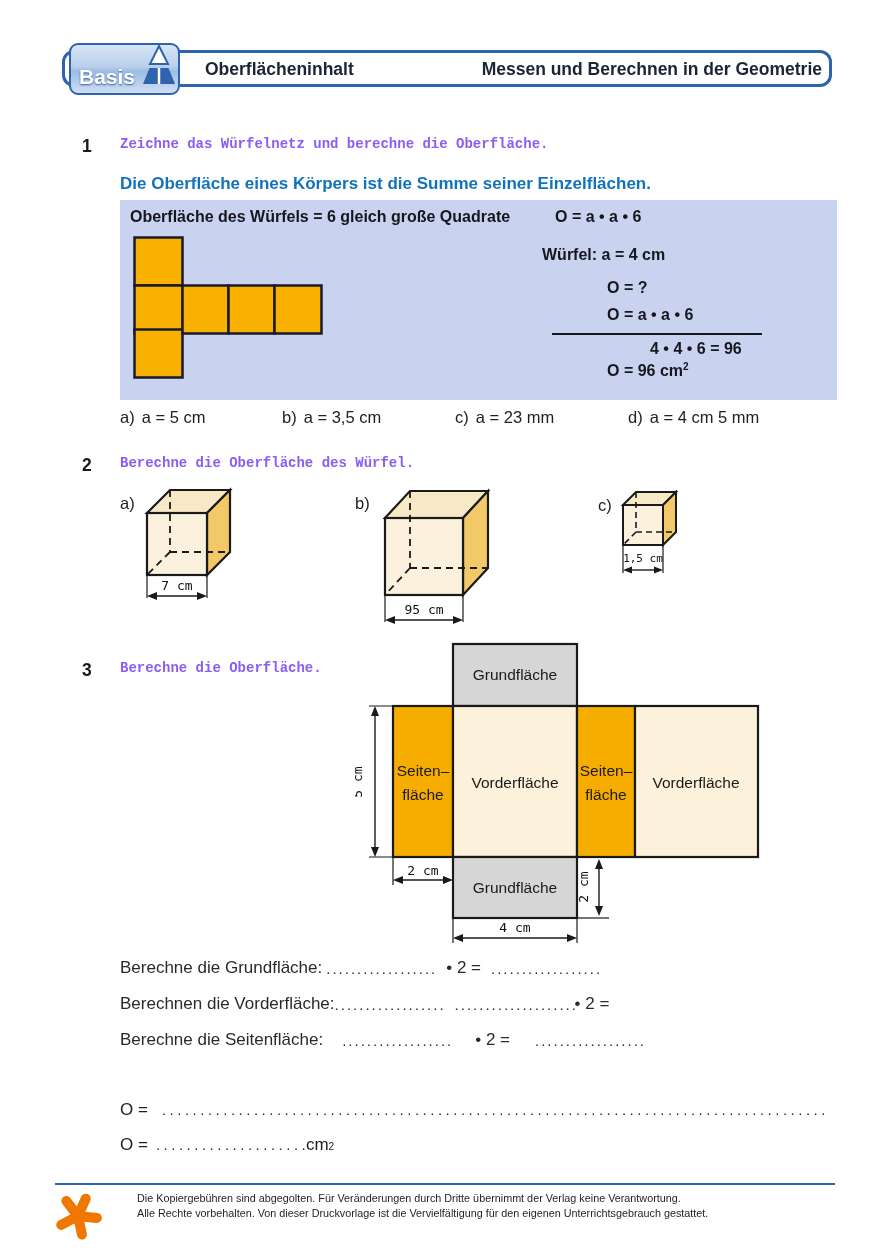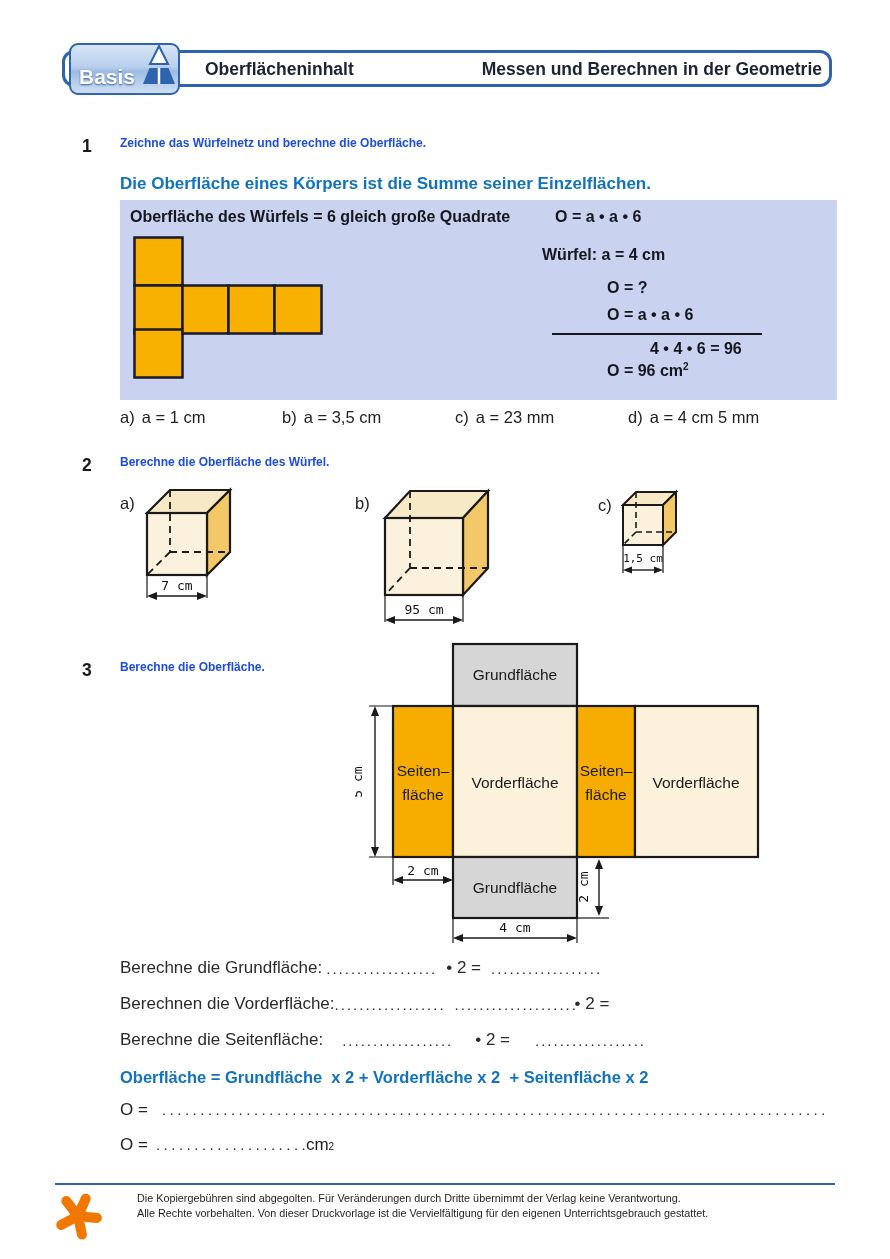--- a/index.html
+++ b/index.html
@@ -10,21 +10,21 @@
   
   .hdr-bar { left:62px; top:50px; width:770px; height:37px; border:3px solid #2d64ad; border-radius:12px; background:#ffffff; }
   .badge { left:69px; top:43px; width:111px; height:52px; border:2.5px solid #2d64ad; border-radius:9px;
            background:linear-gradient(180deg,#d7e5f6 0%,#b9cfec 45%,#9dbde4 55%,#cfdff2 100%);
            display:flex; align-items:flex-end; padding:3px 6px 4px 8px; }
   .badge-text { color:#ffffff; font-weight:bold; font-size:21px; text-shadow:0 1px 2px rgba(25,70,140,.85); }
   .hdr-title { left:205px; top:59px; font-size:17.5px; font-weight:bold; color:#1b2433; }
   .hdr-right { right:68px; top:59px; font-size:17.5px; font-weight:bold; color:#1b2433;padding-left:36px; }
 
   .task-num { font-size:17.5px; font-weight:bold; color:#1a1a1a; }
-  .task-title { font-size:12px; font-weight:bold; color:#1d4ed8; }
+  .task-title { font-size:14px; font-weight:bold; color:#8b5cf6;font-family:Liberation Mono, monospace; }
   .note { font-size:17px; font-weight:bold; color:#1173bd;text-align:right; }
 
   .infobox { left:120px; top:200px; width:717px; height:200px; background:#c9d2ee; }
   .boxtext { position:absolute; font-size:16px; font-weight:bold; color:#16161f; white-space:nowrap; }
   .rule { position:absolute; border-top:2px solid #16161f; }
   .sup { font-size:10px; vertical-align:super; }
 
   .item { position:absolute; top:408px; font-size:16.5px; color:#222; white-space:pre; display:flex; gap:7px; }
 
   .calc-line { position:absolute; left:120px; font-size:17px; color:#2a2a2a; white-space:nowrap; display:flex; align-items:center; }
@@ -77,21 +77,21 @@
     </svg>
 
     <div class="boxtext" style="left:422px; top:46px;">Würfel: a = 4 cm</div>
     <div class="boxtext" style="left:487px; top:79px;">O = ?</div>
     <div class="boxtext" style="left:487px; top:106px;">O = a • a • 6</div>
     <div class="rule" style="left:432px; top:133px; width:210px;"></div>
     <div class="boxtext" style="left:530px; top:140px;">4 • 4 • 6 = 96</div>
     <div class="boxtext" style="left:487px; top:161px;"><span>O = 96 cm</span><span class="sup">2</span></div>
   </div>
 
-  <div class="item" style="left:120px;"><span>a)</span><span>a = 1 cm</span></div>
+  <div class="item" style="left:120px;"><span>a)</span><span>a = 5 cm</span></div>
   <div class="item" style="left:282px;"><span>b)</span><span>a = 3,5 cm</span></div>
   <div class="item" style="left:455px;"><span>c)</span><span>a = 23 mm</span></div>
   <div class="item" style="left:628px;"><span>d)</span><span>a = 4 cm 5 mm</span></div>
 
   <div class="abs task-num" style="left:82px; top:455px;">2</div>
   <div class="abs task-title" style="left:120px; top:455px;">Berechne die Oberfläche des Würfel.</div>
 
   <div class="abs" style="left:120px; top:494px; font-size:16.5px; color:#222;">a)</div>
   <svg class="abs" style="left:137px; top:487px;" width="112" height="118" viewBox="0 0 112 118">
     <g stroke="#1a1a1a" stroke-width="2.2">
@@ -199,21 +199,20 @@
     <span class="dots" style="width:120px; margin-left:12px;">......................</span>
     <span>• 2 =</span>
   </div>
   <div class="calc-line" style="top:1030px;gap:15px;">
     <span>Berechne die Seitenfläche:</span>
     <span class="dots" style="width:108px; margin-left:4px;">......................</span>
     <span style="margin:0 10px;">• 2 =</span>
     <span class="dots" style="width:110px;">......................</span>
   </div>
 
-  <div class="abs formula-blue">Oberfläche = Grundfläche  x 2 + Vorderfläche x 2  + Seitenfläche x 2</div>
 
   <div class="oline" style="top:1100px;">
     <span>O =</span>
     <span class="dots" style="width:668px; margin-left:14px; letter-spacing:3.5px;">..........................................................................................................</span>
   </div>
   <div class="oline" style="top:1135px;">
     <span>O =</span>
     <span class="dots" style="width:150px; margin-left:8px; letter-spacing:3.5px;">..............................</span>
     <span>cm</span>
     <span class="sup">2</span>

